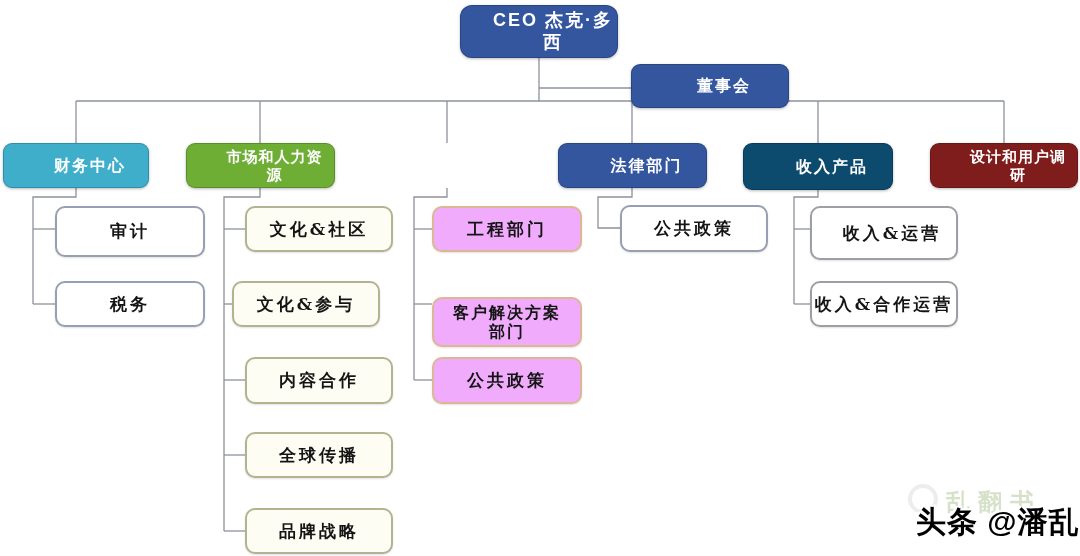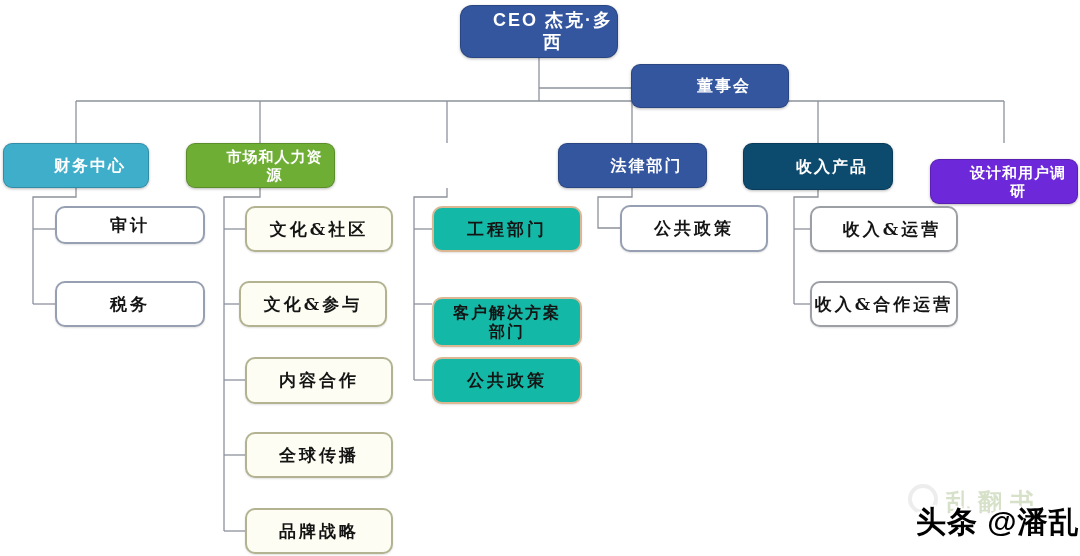--- a/index.html
+++ b/index.html
@@ -20,21 +20,21 @@
   }
   .dept.small { font-size:15px; letter-spacing:1px; }
   .ceo { font-size:18px; border-radius:12px; }
   .leaf {
     background:#ffffff; border:2px solid #97a0b2; border-radius:10px;
     color:#141414; font-size:17px; letter-spacing:3px;
     font-family:"DejaVu Serif","Liberation Serif",serif;
     box-shadow:0 1px 2px rgba(0,0,0,0.12);
   }
   .leaf.col-market  { border-color:#b3b391; background:#fdfdf3; }
-  .leaf.col-product { border-color:#dcb794; background:#14b8a6; }
+  .leaf.col-product { border-color:#dcb794; background:#f0abfc; }
   .leaf.col-revenue { border-color:#9c9fa4; }
   .leaf.col-finance, .leaf.col-legal { border-color:#97a0b2; }
   .leaf.two-line { font-size:16px; letter-spacing:2px; }
   .wm-credit {
     position:absolute; left:916px; top:502px; z-index:2;
     font-size:30px; font-weight:bold; color:#000; letter-spacing:1px;
     text-shadow:-2px -2px 0 #fff, 2px -2px 0 #fff, -2px 2px 0 #fff, 2px 2px 0 #fff;
   }
   .wm-ghost {
     position:absolute; left:946px; top:486px; z-index:2;
@@ -97,39 +97,39 @@
   <div class="node dept" style="left: 3px; top: 143px; width: 146px; height: 45px; background-color: rgb(62, 174, 203);">财务中心</div>
 
   <div class="node dept small" style="left: 186px; top: 143px; width: 149px; height: 45px; background-color: rgb(111, 174, 53);">市场和人力资
 源</div>
 
 
   <div class="node dept" style="left: 558px; top: 143px; width: 149px; height: 45px; background-color: rgb(52, 86, 159);">法律部门</div>
 
   <div class="node dept" style="left: 743px; top: 143px; width: 150px; height: 47px; background-color: #0c4a6e;">收入产品</div>
 
-  <div class="node dept small" style="left: 930px; top: 143px; width: 148px; height: 45px; background-color: #6d28d9; margin-top: 16px;">设计和用户调
+  <div class="node dept small" style="left: 930px; top: 143px; width: 148px; height: 45px; background-color: #7f1d1d;">设计和用户调
 研</div>
 
-  <div class="node leaf col-finance" style="left:55px; top:206px; width:150px; height:38px;">审计</div>
+  <div class="node leaf col-finance" style="left:55px; top:206px; width:150px; height:51px;">审计</div>
   <div class="node leaf col-finance" style="left:55px; top:281px; width:150px; height:46px;">税务</div>
 
   <div class="node leaf col-market" style="left:245px; top:206px; width:148px; height:46px;">文化&amp;社区</div>
-  <div class="node leaf col-market" style="left:239px; top:281px; width:148px; height:46px;">文化&amp;参与</div>
+  <div class="node leaf col-market" style="left:232px; top:281px; width:148px; height:46px;">文化&amp;参与</div>
   <div class="node leaf col-market" style="left:245px; top:357px; width:148px; height:47px;">内容合作</div>
   <div class="node leaf col-market" style="left:245px; top:432px; width:148px; height:46px;">全球传播</div>
   <div class="node leaf col-market" style="left:245px; top:508px; width:148px; height:46px;">品牌战略</div>
 
   <div class="node leaf col-product" style="left:432px; top:206px; width:150px; height:46px;">工程部门</div>
   <div class="node leaf col-product two-line" style="left:432px; top:279px; width:150px; height:50px;margin-top:18px;">客户解决方案
 部门</div>
   <div class="node leaf col-product" style="left:432px; top:357px; width:150px; height:47px;">公共政策</div>
 
   <div class="node leaf col-legal" style="left:620px; top:205px; width:148px; height:47px;">公共政策</div>
 
-  <div class="node leaf col-revenue" style="left:810px; top:206px; width:148px; height:46px;padding-left:16px;">收入&amp;运营</div>
+  <div class="node leaf col-revenue" style="left:810px; top:206px; width:148px; height:54px;padding-left:16px;">收入&amp;运营</div>
   <div class="node leaf col-revenue" style="left:810px; top:281px; width:148px; height:46px;">收入&amp;合作运营</div>
 
   <div class="wm-ghost-logo"></div>
   <div class="wm-ghost">乱翻书</div>
   <div class="wm-credit">头条 @潘乱</div>
 
 </div>
 
 </body></html>

